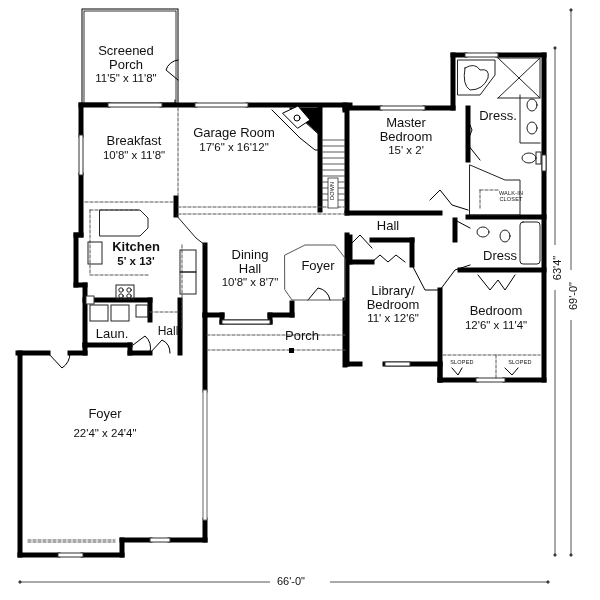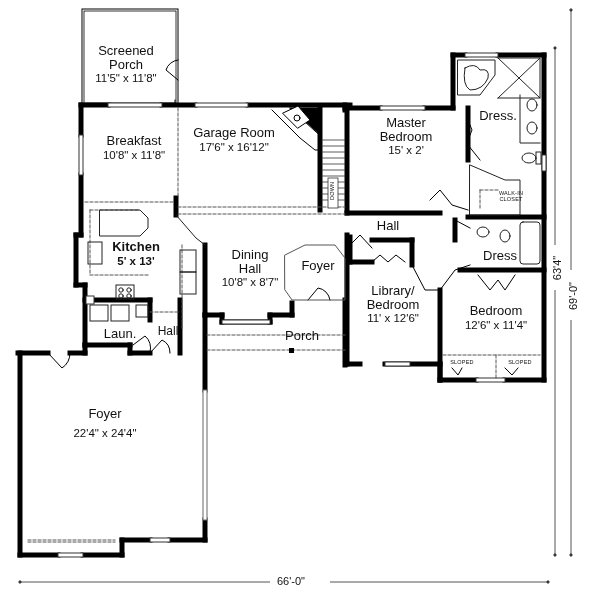--- a/index.html
+++ b/index.html
@@ -289,21 +289,21 @@
   <span class="room-name">Library/</span>
   <span class="room-name">Bedroom</span>
   <span class="room-dim">11' x 12'6"</span>
 </div>
 
 <div class="label" style="left:451px; top:304px; width:90px;">
   <span class="room-name">Bedroom</span>
   <span class="room-dim">12'6" x 11'4"</span>
 </div>
 
-<div class="label" style="left:100px; top:327px; width:40px;">
+<div class="label" style="left:92px; top:327px; width:40px;">
   <span class="room-name">Laun.</span>
 </div>
 
 <div class="label" style="left:154px; top:325px; width:28px;">
   <span class="room-name" style="font-size:12px;">Hall</span>
 </div>
 
 <div class="label" style="left:280px; top:329px; width:44px;">
   <span class="room-name">Porch</span>
 </div>

